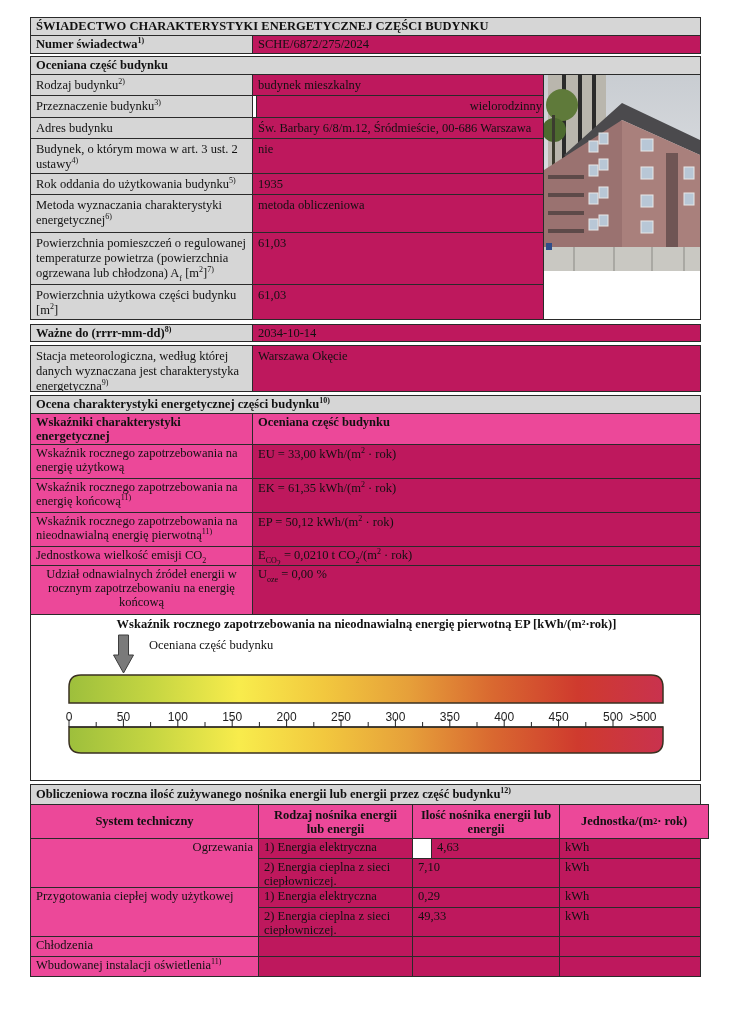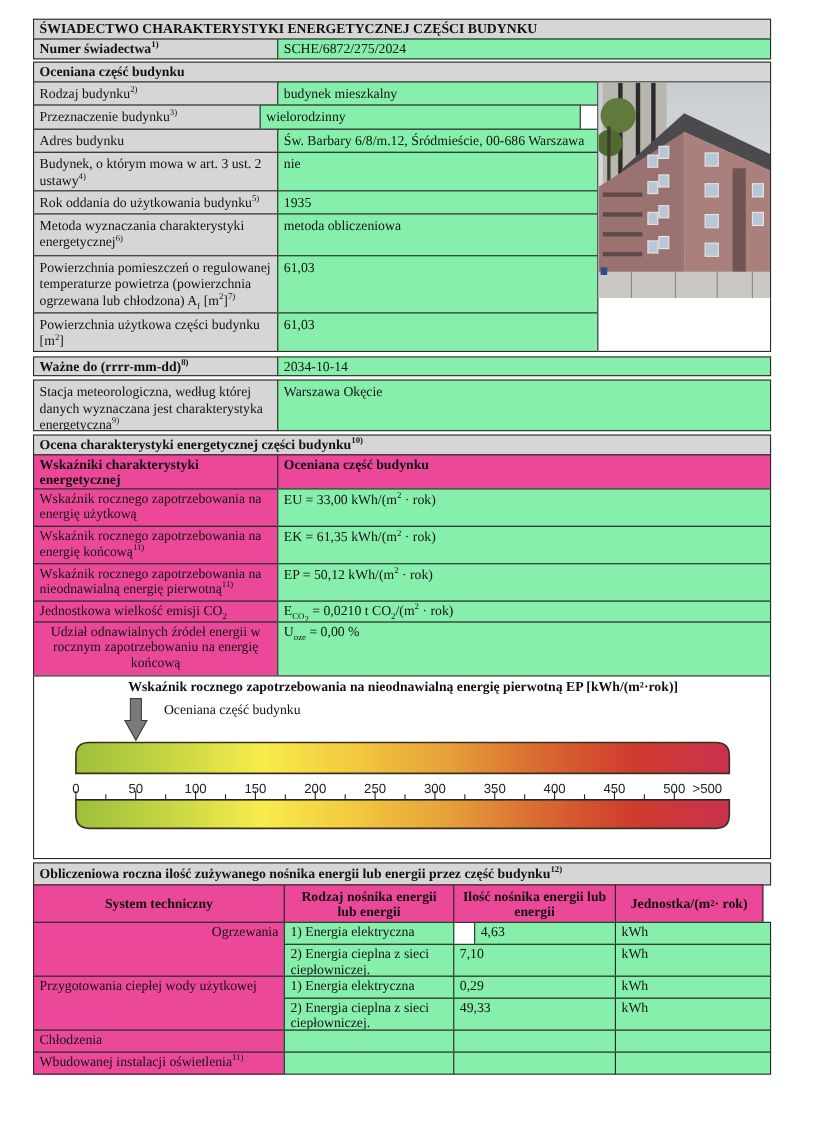--- a/index.html
+++ b/index.html
@@ -4,21 +4,21 @@
 <style>
   html, body { margin: 0; padding: 0; background: #ffffff; }
   body {
     width: 742px; height: 1023px; position: relative; overflow: hidden;
     font-family: "Liberation Serif", "DejaVu Serif", serif;
     color: #111; font-size: 12.5px;
   }
   .abs { position: absolute; box-sizing: border-box; }
   .gray { background: #d6d6d6; }
   .lgray { background: #ec4899; }
-  .white { background: #86efac; }
+  .white { background: #be185d; }
   .cell {
     position: absolute; box-sizing: border-box;
     border: 1px solid #2a2a2a; padding: 3px 5px; line-height: 15px;
     overflow: hidden;
   }
   .bold { font-weight: bold; }
   sup { font-size: 8px; line-height: 0; }
   sub { font-size: 8px; line-height: 0; }
   .center { text-align: center; }
   .vcenter { display: flex; align-items: center; justify-content: center; text-align: center; }
@@ -30,21 +30,21 @@
 <div class="cell gray bold" style="left:30px;top:17px;width:671px;height:19px;padding:1px 5px;"><span>ŚWIADECTWO CHARAKTERYSTYKI ENERGETYCZNEJ CZĘŚCI BUDYNKU</span></div>
 <div class="cell gray bold" style="left:30px;top:35px;width:223px;height:19px;padding:1px 5px;"><span>Numer świadectwa</span><sup>1)</sup></div>
 <div class="cell white" style="left:252px;top:35px;width:449px;height:19px;padding:1px 5px;">SCHE/6872/275/2024</div>
 
 <div class="cell gray bold" style="left:30px;top:56px;width:671px;height:19px;padding:1px 5px;">Oceniana część budynku</div>
 
 <div id="assessed-rows">
     <div class="cell gray" style="left:30px;top:74px;width:223px;height:22px;line-height:15px;"><span>Rodzaj budynku</span><sup>2)</sup></div>
     <div class="cell white" style="left:252px;top:74px;width:292px;height:22px;">budynek mieszkalny</div>
     <div class="cell gray" style="left:30px;top:95px;width:223px;height:23px;line-height:15px;"><span>Przeznaczenie budynku</span><sup>3)</sup></div>
-    <div class="cell white" style="left:236px;top:95px;width:292px;height:23px;">wielorodzinny</div>
+    <div class="cell white" style="left:256px;top:95px;width:292px;height:23px;text-align:right;">wielorodzinny</div>
     <div class="cell gray" style="left:30px;top:117px;width:223px;height:22px;line-height:15px;"><span>Adres budynku</span></div>
     <div class="cell white" style="left:252px;top:117px;width:292px;height:22px;">Św. Barbary 6/8/m.12, Śródmieście, 00-686 Warszawa</div>
     <div class="cell gray" style="left:30px;top:138px;width:223px;height:36px;line-height:15px;"><span>Budynek, o którym mowa w art. 3 ust. 2 ustawy</span><sup>4)</sup></div>
     <div class="cell white" style="left:252px;top:138px;width:292px;height:36px;">nie</div>
     <div class="cell gray" style="left:30px;top:173px;width:223px;height:22px;line-height:15px;"><span>Rok oddania do użytkowania budynku</span><sup>5)</sup></div>
     <div class="cell white" style="left:252px;top:173px;width:292px;height:22px;">1935</div>
     <div class="cell gray" style="left:30px;top:194px;width:223px;height:39px;line-height:15px;"><span>Metoda wyznaczania charakterystyki energetycznej</span><sup>6)</sup></div>
     <div class="cell white" style="left:252px;top:194px;width:292px;height:39px;">metoda obliczeniowa</div>
     <div class="cell gray" style="left:30px;top:232px;width:223px;height:53px;line-height:15px;"><span>Powierzchnia pomieszczeń o regulowanej temperaturze powietrza (powierzchnia ogrzewana lub chłodzona) A</span><sub>f</sub><span> [m</span><sup>2</sup><span>]</span><sup>7)</sup></div>
     <div class="cell white" style="left:252px;top:232px;width:292px;height:53px;">61,03</div>
@@ -197,21 +197,21 @@
       <line x1="554.8" x2="554.8" y1="107" y2="112" stroke="#222" stroke-width="1"></line>
       <path d="M 87.53056 20 L 97.53056 20 L 97.53056 40 L 102.53056 40 L 92.53056 58 L 82.53056 40 L 87.53056 40 Z" fill="#7a7a7a" stroke="#3c3c3c" stroke-width="1"></path>
     </svg>
 </div>
 
 <div class="cell gray bold" style="left:30px;top:784px;width:671px;height:21px;padding:2px 5px;"><span>Obliczeniowa roczna ilość zużywanego nośnika energii lub energii przez część budynku</span><sup>12)</sup></div>
 
 <div class="cell lgray bold vcenter" style="left:30px;top:804px;width:229px;height:35px;">System techniczny</div>
 <div class="cell lgray bold vcenter" style="left:258px;top:804px;width:155px;height:35px;line-height:14px;">Rodzaj nośnika energii lub energii</div>
 <div class="cell lgray bold vcenter" style="left:412px;top:804px;width:148px;height:35px;line-height:14px;">Ilość nośnika energii lub energii</div>
-<div class="cell lgray bold vcenter" style="left:559px;top:804px;width:135px;height:35px;">
+<div class="cell lgray bold vcenter" style="left:559px;top:804px;width:150px;height:35px;">
     <span>Jednostka/(m</span>
     <sup>2</sup>
     <span> · rok)</span>
   </div>
 
 <div id="carrier-rows">
     <div class="cell lgray" style="left:30px;top:838px;width:229px;height:50px;padding:1px 5px;text-align:right;"><span>Ogrzewania</span></div>
     <div class="cell white" style="left:258px;top:838px;width:155px;height:21px;padding:1px 5px;line-height:14px;">1) Energia elektryczna</div>
     <div class="cell white" style="left:412px;top:838px;width:148px;height:21px;padding:1px 5px;margin-left:19px;">4,63</div>
     <div class="cell white" style="left:559px;top:838px;width:142px;height:21px;padding:1px 5px;">kWh</div>

